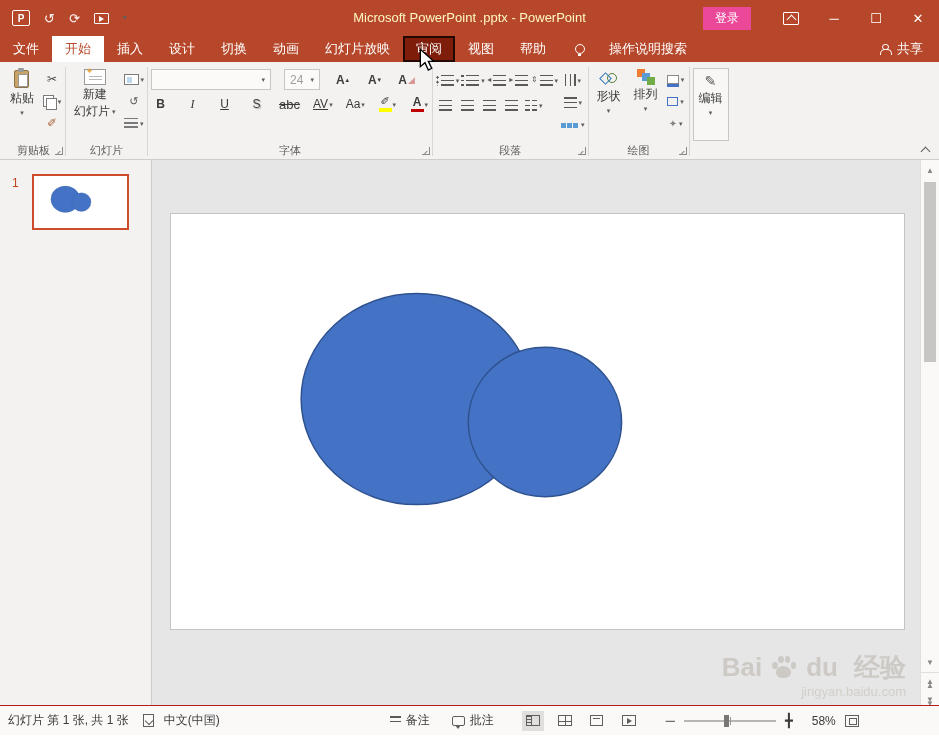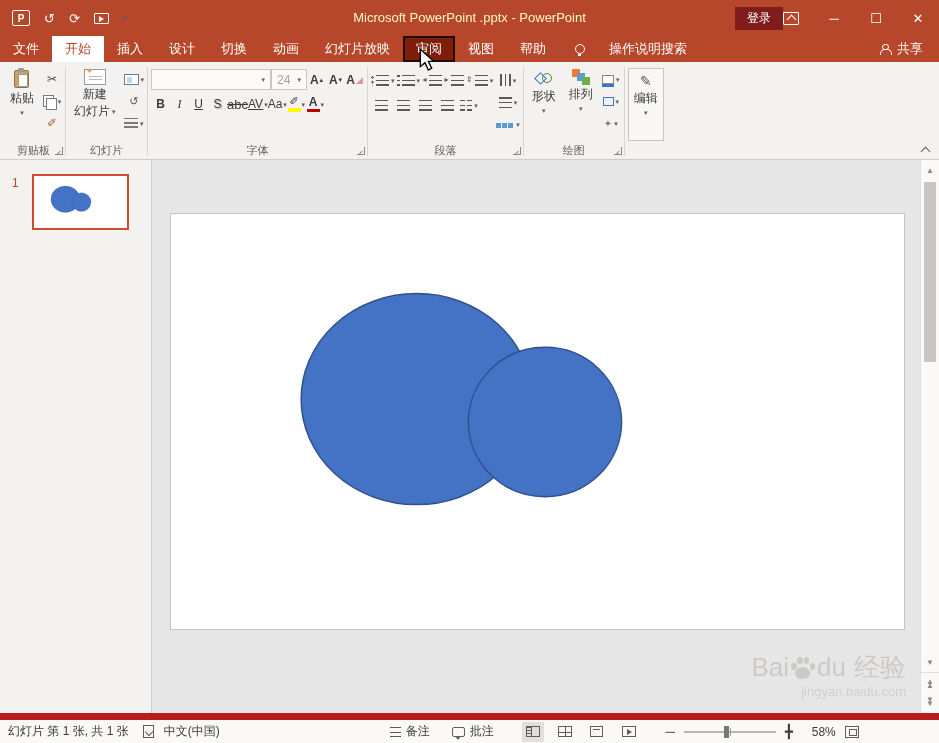--- a/index.html
+++ b/index.html
@@ -11,21 +11,21 @@
   
   .titlebar { position: absolute; left:0; top:0; right:0; height:36px; background: var(--red); }
   .tb-left { position:absolute; left:0; top:0; height:36px; display:flex; align-items:center; gap:14px; padding-left:12px; color:#fff; }
   .tb-ic { font-size:13px; color:#fff; opacity:.95; line-height:1; }
   .applogo { width:18px; height:16px; border:1.4px solid #fff; border-radius:2px; font-size:10px; font-weight:bold;
              display:flex; align-items:center; justify-content:center; color:#fff; }
   .mon { width:15px; height:11px; border:1.3px solid #fff; border-radius:1px; position:relative; }
   .mon::after { content:""; position:absolute; left:4px; top:2px; border-left:5px solid #fff; border-top:3px solid transparent; border-bottom:3px solid transparent; }
   .tb-title { position:absolute; left:0; right:0; top:0; height:36px; line-height:36px; text-align:center; color:#fef9c3; font-size:13px; pointer-events:none; }
   .tb-right { position:absolute; right:0; top:0; height:36px; display:flex; align-items:center; }
-  .signin { background:#7f1d1d; color:#fff; font-size:12px; padding:3px 12px; margin-right:0; }
+  .signin { background:#ec4899; color:#fff; font-size:12px; padding:3px 12px; margin-right:32px; }
   .ribopts { width:16px; height:13px; border:1.3px solid #fff; border-radius:1px; position:relative; margin-right:14px; }
   .ribopts::after { content:""; position:absolute; left:4px; top:3px; width:6px; height:6px; border-left:1.3px solid #fff; border-top:1.3px solid #fff; transform:rotate(45deg); }
   .winbtn { width:42px; height:36px; color:#fff; font-size:13px; display:flex; align-items:center; justify-content:center; }
 
   
   .tabrow { position:absolute; left:0; top:36px; right:0; height:26px; background:var(--red); display:flex; align-items:stretch; }
   .tab { padding:0 13px; color:#fff; font-size:13px; display:flex; align-items:center; white-space:nowrap; }
   .tab.selected { background:#fff; color:var(--red); }
   .tab.hl { background:var(--red-dk); box-shadow: inset 0 0 0 2px #230701; }
   .tellme { display:flex; align-items:center; gap:24px; color:#fff; font-size:13px; margin-left:16px; }
@@ -66,21 +66,21 @@
   .ic-newslide { position:relative; width:22px; height:16px; background:#fff; border:1px solid #9a9a9a; }
   .ic-newslide::before { content:"✦"; position:absolute; left:1px; top:-4px; color:#E8A33D; font-size:9px; }
   .ic-newslide::after { content:""; position:absolute; left:4px; top:6px; width:13px; height:5px;
       background:repeating-linear-gradient(#b9b9b9 0 1px, transparent 1px 3px); }
   .ic-layout { width:15px; height:11px; border:1px solid #7a7a7a; background:#fff; position:relative; }
   .ic-layout::after { content:""; position:absolute; left:2px; top:2px; width:5px; height:6px; background:#BDD7EE; }
   .ic-sect { width:14px; height:10px; background:repeating-linear-gradient(#7a7a7a 0 1.4px, transparent 1.4px 4.2px); }
 
   
   .f-col { display:flex; flex-direction:column; gap:4px; padding-top:4px; }
-  .f-row { display:flex; align-items:center; gap:0; }
+  .f-row { display:flex; align-items:center; gap:13px; }
   .combo { display:flex; align-items:center; justify-content:space-between; border:1px solid #C8C6C4; background:#FBFAF9; color:#A19F9D; font-size:12px; height:21px; padding:0 5px; }
   .fbtn { min-width:19px; height:20px; display:flex; align-items:center; justify-content:center; gap:1px; font-size:12px; color:#3b3b3b; }
   .bold { font-weight:bold; } .ital { font-style:italic; font-family:"Liberation Serif", serif; }
   .und { text-decoration:underline; } .strike { text-decoration:line-through; font-size:13px;align-items:center; }
   .shad { text-shadow:1.2px 1.2px 1px #aaa; }
   .colorbar { display:flex; flex-direction:column; align-items:center; line-height:1; }
   .colorbar .bar { width:13px; height:3.5px; margin-top:1px; }
   .growA { position:relative; font-weight:bold; }
   .tiny { font-size:7px; color:#3b3b3b; }
 
@@ -122,38 +122,38 @@
   .thumb svg { width:100%; height:100%; display:block; }
 
   .center { flex:1; display:flex; flex-direction:column; position:relative; background:#E6E6E6; }
   .canvas { flex:1; position:relative; }
   .slide { position:absolute; left:18px; top:53px; width:735px; height:417px; background:#fff; border:1px solid #C6C4C2; }
   .slide svg { width:100%; height:100%; display:block; }
   .notesbar { height:30px; background:#fff; border-top:1px solid #D4D2D0; display:flex; align-items:center; padding-left:18px; font-size:12px; color:#737373; }
 
   
   .wm { position:absolute; right:14px; bottom:14px; text-align:right; z-index:5; color:#CDCAC6; }
-  .wm-row { display:flex; align-items:center; justify-content:flex-end; gap:2px; font-weight:normal; font-size:26px; line-height:1; }
+  .wm-row { display:flex; align-items:flex-start; justify-content:flex-end; gap:10px; font-weight:bold; font-size:26px; line-height:1; }
   .paw { position:relative; width:24px; height:24px; display:inline-block; }
   .paw .pad { position:absolute; bottom:0; left:4px; width:15px; height:12px; background:#CDCAC6; border-radius:50% 50% 46% 46%; }
   .paw i { position:absolute; width:5.5px; height:7px; background:#CDCAC6; border-radius:50%; }
   .paw i:nth-child(2){ left:0; top:8px; } .paw i:nth-child(3){ left:6px; top:2px; }
   .paw i:nth-child(4){ left:12.5px; top:2px; } .paw i:nth-child(5){ left:18.5px; top:8px; }
   .wm-url { font-size:13px; color:#D2CFCB; margin-top:4px; font-weight:normal; }
 
   
   .vscroll { width:19px; background:#FAF9F8; border-left:1px solid #E1DFDD; display:flex; flex-direction:column; align-items:center; padding:2px 0; }
   .scr-arrow { font-size:8px; color:#8A8886; height:16px; display:flex; align-items:center; }
   .scr-track { flex:1; width:100%; position:relative; }
   .scr-thumb { position:absolute; left:3px; right:3px; top:4px; height:180px; background:#C8C6C4; }
   .scr-dbl { height:18px; display:flex; flex-direction:column; align-items:center; justify-content:center; line-height:.55; font-size:8px; color:#8A8886; }
   .scr-div { width:100%; height:1px; background:#E1DFDD; margin:2px 0; }
 
   
-  .status { position:absolute; left:0; bottom:0; right:0; height:30px; background:#FAF9F8; border-top:7px solid #b91c1c; display:flex; align-items:center; font-size:12px; color:#3B3B3B; padding:0 8px; }
+  .status { position:absolute; left:0; bottom:8px; right:0; height:30px; background:#FAF9F8; border-top:1px solid #b91c1c; display:flex; align-items:center; font-size:12px; color:#3B3B3B; padding:0 8px; }
   .st-ic { margin:0 10px 0 14px; width:11px; height:13px; border:1px solid #605E5C; position:relative; }
   .st-ic::after { content:""; position:absolute; left:2px; top:3px; width:5px; height:5px; border-left:1.4px solid #605E5C; border-bottom:1.4px solid #605E5C; transform:rotate(-45deg); }
   .st-item { display:flex; align-items:center; gap:5px; }
   .st-notes { margin-left:170px; }
   .st-comments { margin-left:22px; }
   .bubble { width:13px; height:10px; border:1.2px solid #605E5C; border-radius:2px; position:relative; }
   .bubble::after { content:""; position:absolute; left:2px; bottom:-4px; border-left:3px solid transparent; border-right:3px solid transparent; border-top:4px solid #605E5C; }
   .views { display:flex; align-items:center; gap:10px; margin-left:28px; }
   .vbtn { width:22px; height:20px; display:flex; align-items:center; justify-content:center; }
   .vbtn.sel { background:#E1DFDD; }

